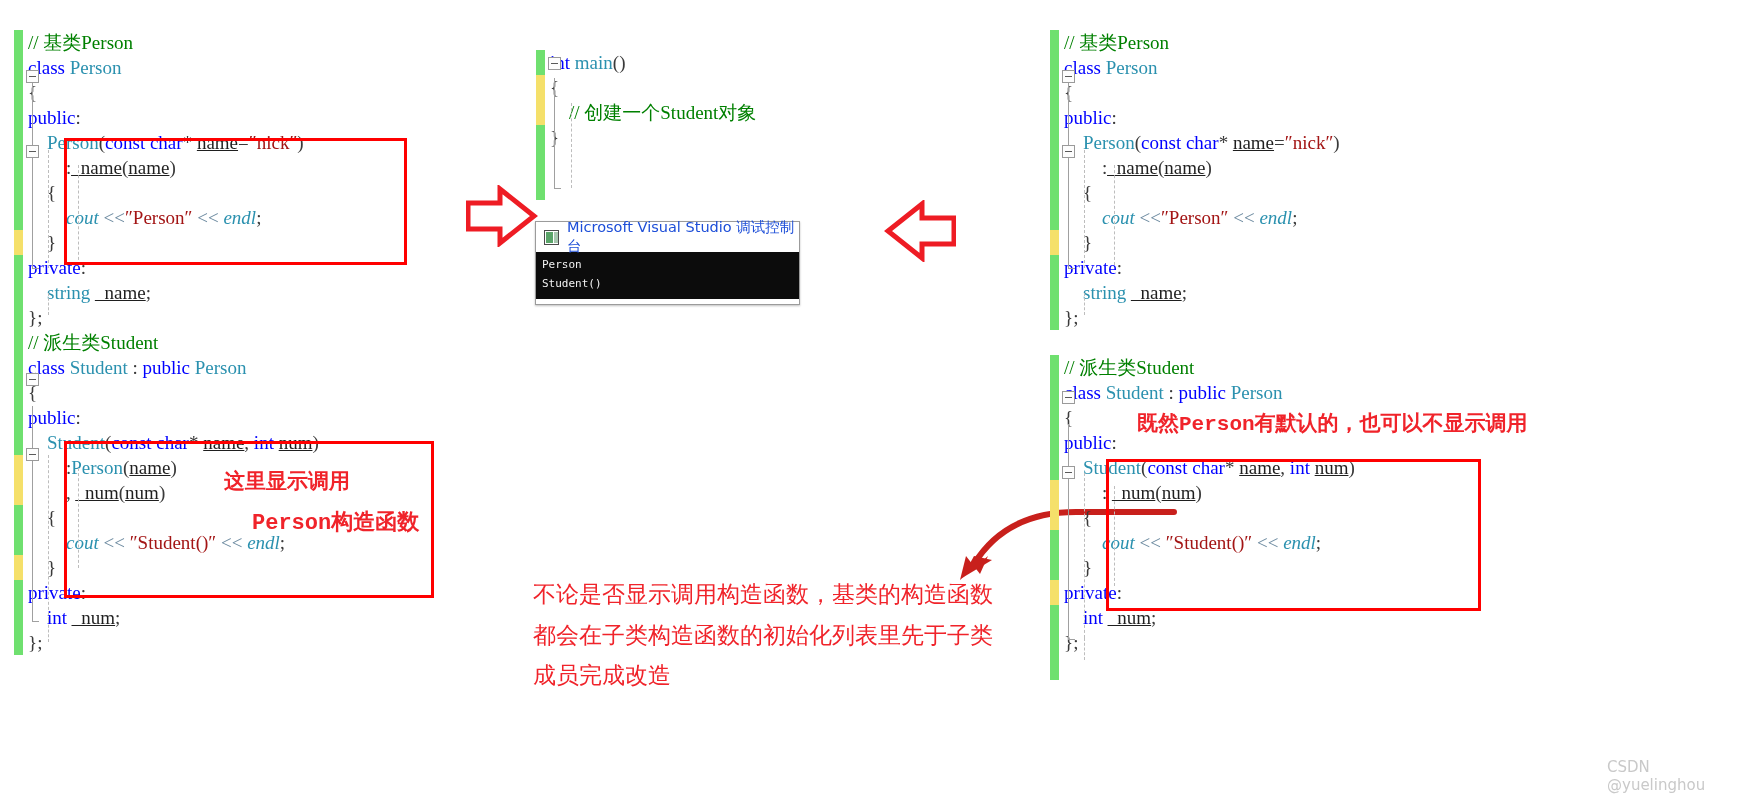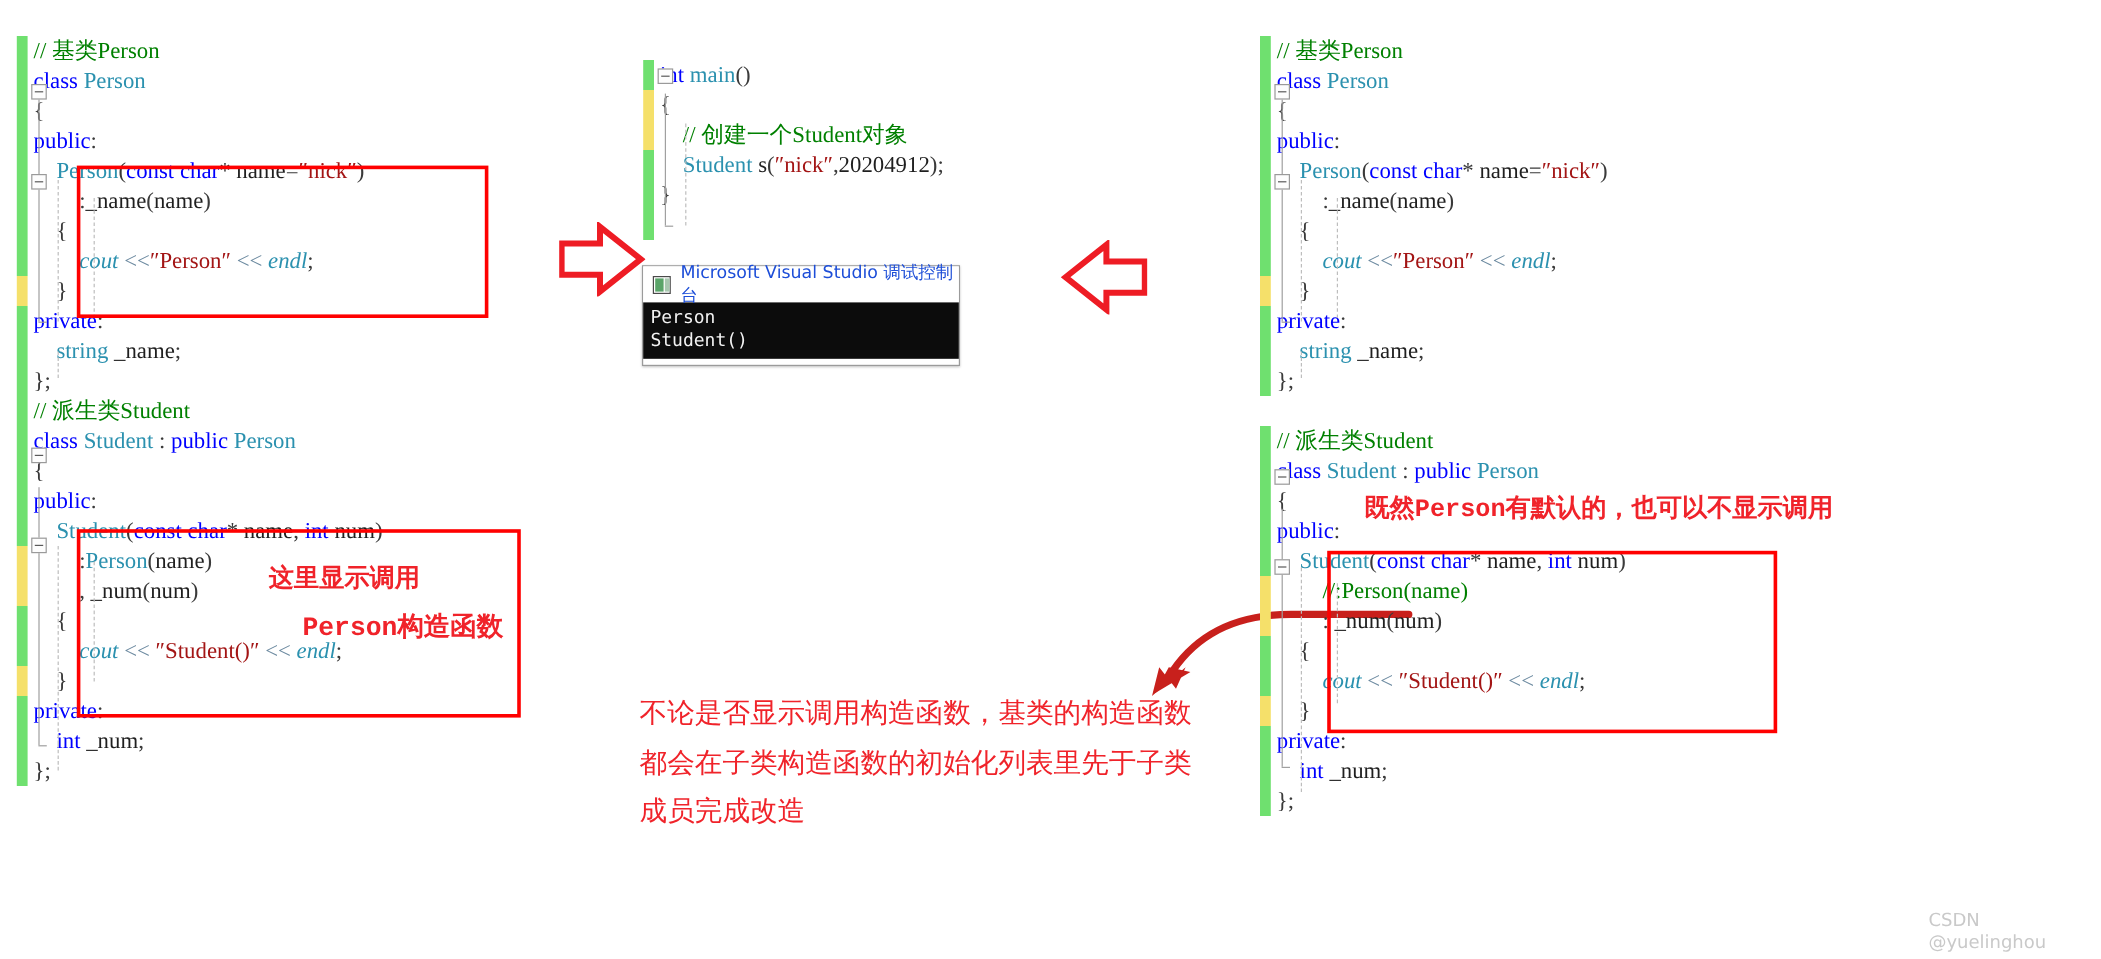--- a/index.html
+++ b/index.html
@@ -32,21 +32,21 @@
   .lines { position:absolute; top:0; left:0; }
   .line { height:25px; position:relative; white-space:pre; }
 
   
   .kw   { color:#0000ff; }
   .typ  { color:#2b91af; }
   .str  { color:#a31515; }
   .cmt  { color:#008000; }
   .pun  { color:#3a3a3a; }
   .op   { color:#6c8aa0; }
-  .id   { color:#1f1f1f; }
+  .id   { color:#1f1f1f;text-decoration:underline; }
   .itl  { font-style:italic; }
 
   
   .fold {
     position:absolute;
     width:13px; height:13px;
     border:1px solid #9a9a9a;
     background:#fdfdfd;
     top:6px;
   }
@@ -128,21 +128,21 @@
   .console-ico::after{
     content:"";
     position:absolute; left:9px; top:1px;
     width:4px; height:11px;
     background:#a8c7b0;
   }
   .console-body {
     background:#0c0c0c;
     color:#f2f2f2;
     font-family:"DejaVu Sans Mono", monospace;
-    font-size:15px;
+    font-size:11px;
     line-height:19px;
     padding:3px 6px 6px 6px;
     white-space:pre;
   }
   .watermark {
     position:absolute;
     color:#c9c9c9;
     font-family:"DejaVu Sans", sans-serif;
     font-size:15px;
   }
@@ -236,21 +236,20 @@
       <div class="gmark y" style="height: 25px;"></div>
       <div class="gmark y" style="height: 25px;"></div>
       <div class="gmark g" style="height: 25px;"></div>
       <div class="gmark g" style="height: 25px;"></div>
       <div class="gmark g" style="height: 25px;"></div>
     </div>
   <div class="lines" id="mid-lines" style="left:14px;">
       <div class="line code"><span class="kw">int</span><span class="pun"> </span><span class="typ">main</span><span class="pun">(</span><span class="pun">)</span></div>
       <div class="line code"><span class="pun">{</span></div>
       <div class="line code"><span class="cmt">    // 创建一个Student对象</span></div>
-      <div class="line code"><span class="pun"> </span><span class="pun"> </span><span class="pun"> </span><span class="pun"> </span><span class="typ">Student</span><span class="pun"> </span><span class="id">s</span><span class="pun">(</span><span class="str">″nick″</span><span class="pun">,</span><span class="id">20204912</span><span class="pun">)</span><span class="pun">;</span></div>
       <div class="line code"><span class="pun">}</span></div>
     </div>
 </div>
 <div class="vline" style="left:554px; top:78px; height:110px;"></div>
 <div class="vend" style="left:554px; top:188px; width:7px;"></div>
 <div class="vdash" style="left:571px; top:103px; height:85px;"></div>
 <div class="fold" style="left:548px; top:57px;"></div>
 
 <svg class="arrow-right" style="left:466px; top:185px;" width="72" height="62" viewBox="0 0 72 62">
   <polygon points="2,18 34,18 34,4 68,31 34,58 34,44 2,44" fill="#ffffff" stroke="#ee1c24" stroke-width="5"></polygon>
@@ -320,21 +319,20 @@
       <div class="line code"><span class="pun"> </span><span class="pun"> </span><span class="pun"> </span><span class="pun"> </span><span class="pun">}</span></div>
       <div class="line code"><span class="kw">private</span><span class="pun">:</span></div>
       <div class="line code"><span class="pun"> </span><span class="pun"> </span><span class="pun"> </span><span class="pun"> </span><span class="typ">string</span><span class="pun"> </span><span class="id">_name</span><span class="pun">;</span></div>
       <div class="line code"><span class="pun">}</span><span class="pun">;</span></div>
       <div class="line code">&nbsp;</div>
       <div class="line code"><span class="cmt">// 派生类Student</span></div>
       <div class="line code"><span class="kw">class</span><span class="pun"> </span><span class="typ">Student</span><span class="pun"> </span><span class="pun">:</span><span class="pun"> </span><span class="kw">public</span><span class="pun"> </span><span class="typ">Person</span></div>
       <div class="line code"><span class="pun">{</span></div>
       <div class="line code"><span class="kw">public</span><span class="pun">:</span></div>
       <div class="line code"><span class="pun"> </span><span class="pun"> </span><span class="pun"> </span><span class="pun"> </span><span class="typ">Student</span><span class="pun">(</span><span class="kw">const</span><span class="pun"> </span><span class="kw">char</span><span class="pun">*</span><span class="pun"> </span><span class="id">name</span><span class="pun">,</span><span class="pun"> </span><span class="kw">int</span><span class="pun"> </span><span class="id">num</span><span class="pun">)</span></div>
-      <div class="line code"><span class="cmt">        //:Person(name)</span></div>
       <div class="line code"><span class="pun"> </span><span class="pun"> </span><span class="pun"> </span><span class="pun"> </span><span class="pun"> </span><span class="pun"> </span><span class="pun"> </span><span class="pun"> </span><span class="pun">:</span><span class="pun"> </span><span class="id">_num</span><span class="pun">(</span><span class="id">num</span><span class="pun">)</span></div>
       <div class="line code"><span class="pun"> </span><span class="pun"> </span><span class="pun"> </span><span class="pun"> </span><span class="pun">{</span></div>
       <div class="line code"><span class="pun"> </span><span class="pun"> </span><span class="pun"> </span><span class="pun"> </span><span class="pun"> </span><span class="pun"> </span><span class="pun"> </span><span class="pun"> </span><span class="typ itl">cout</span><span class="pun"> </span><span class="op">&lt;&lt;</span><span class="pun"> </span><span class="str">″Student()″</span><span class="pun"> </span><span class="op">&lt;&lt;</span><span class="pun"> </span><span class="typ itl">endl</span><span class="pun">;</span></div>
       <div class="line code"><span class="pun"> </span><span class="pun"> </span><span class="pun"> </span><span class="pun"> </span><span class="pun">}</span></div>
       <div class="line code"><span class="kw">private</span><span class="pun">:</span></div>
       <div class="line code"><span class="pun"> </span><span class="pun"> </span><span class="pun"> </span><span class="pun"> </span><span class="kw">int</span><span class="pun"> </span><span class="id">_num</span><span class="pun">;</span></div>
       <div class="line code"><span class="pun">}</span><span class="pun">;</span></div>
     </div>
 </div>
 

